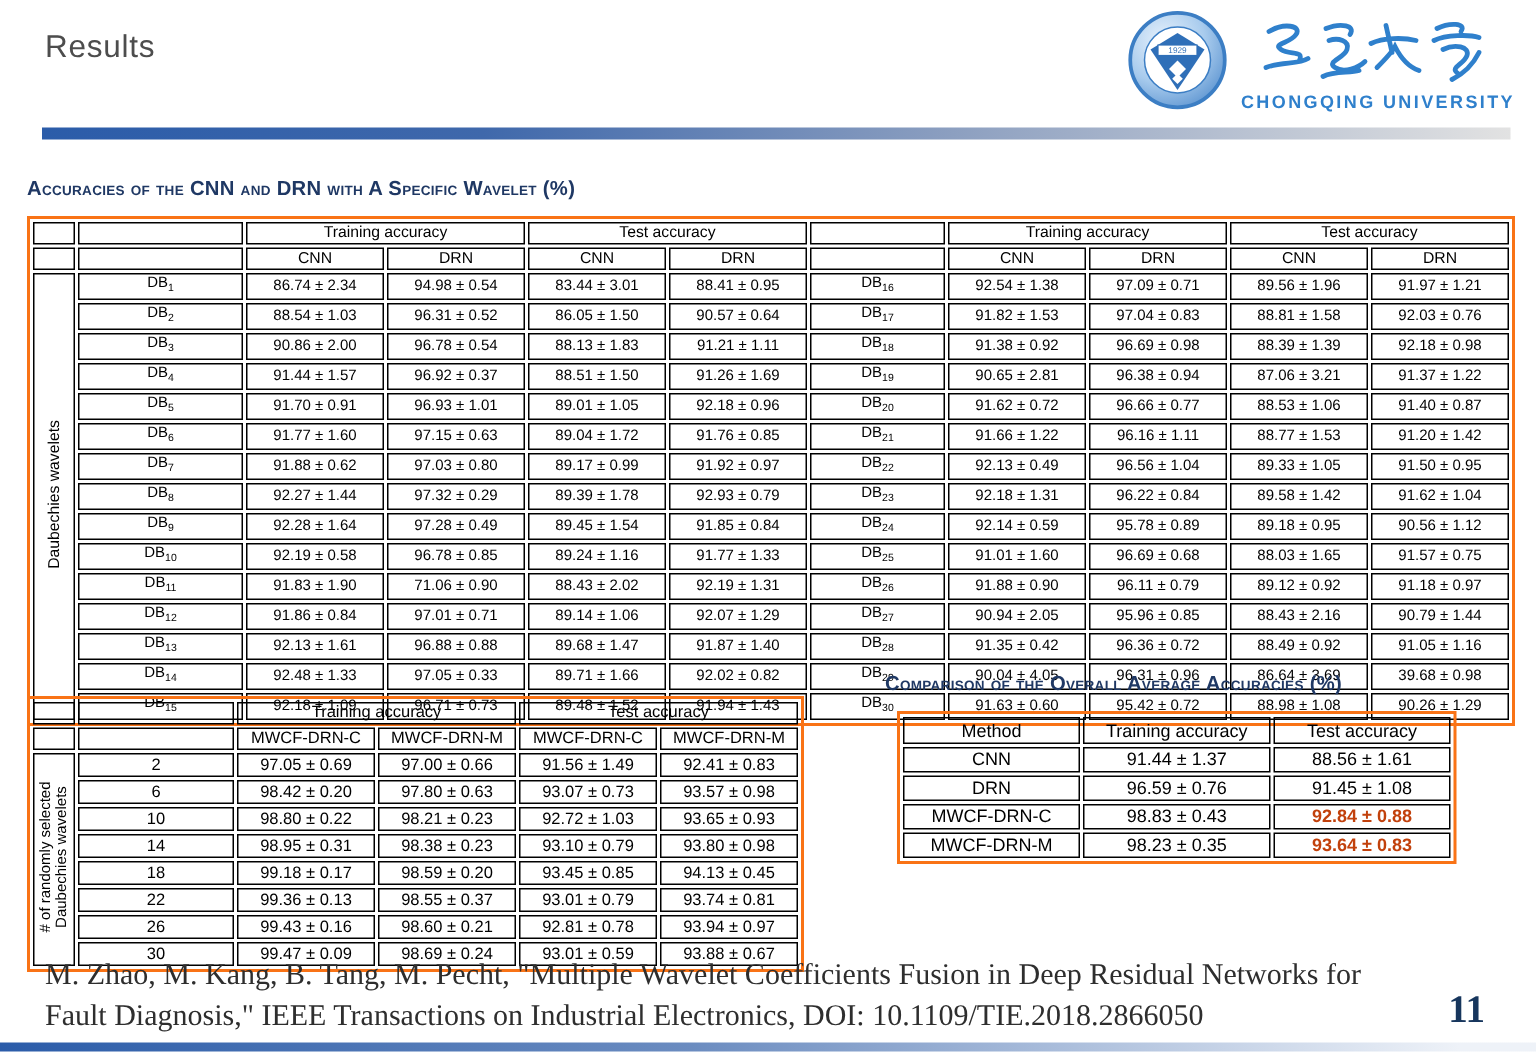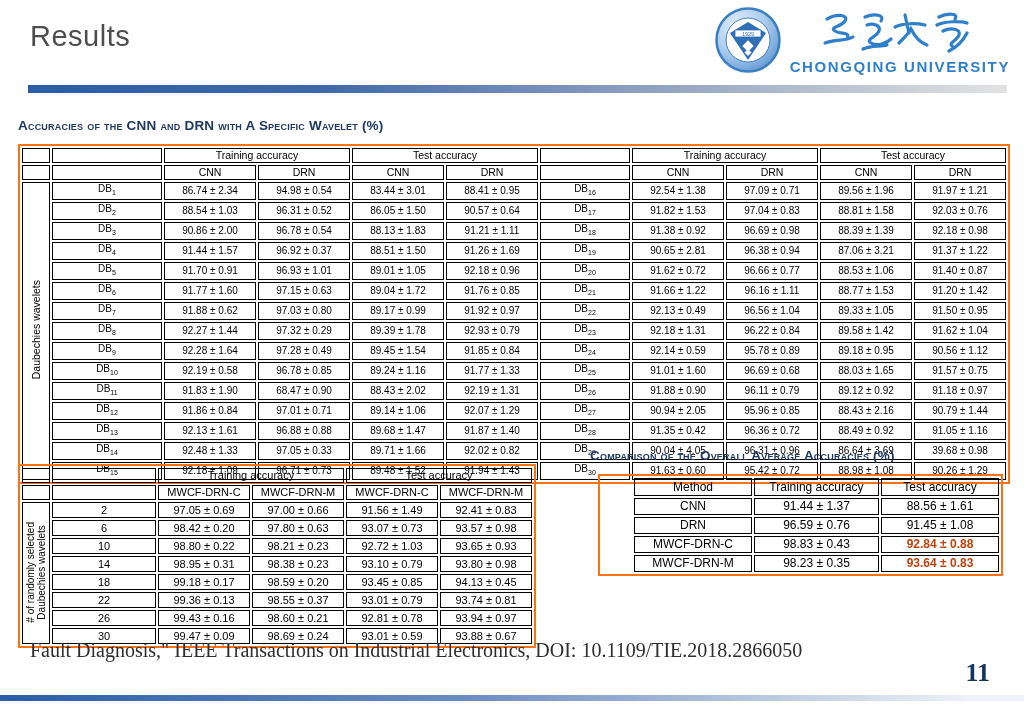--- a/index.html
+++ b/index.html
@@ -1,29 +1,29 @@
 <!DOCTYPE html>
 <html><head>
 <meta charset="utf-8">
 <style>
   html,body{margin:0;padding:0;}
   body{
     width:1024px;height:709px;position:relative;overflow:hidden;
     background:#ffffff;font-family:"Liberation Sans",sans-serif;color:#000;
   }
   
-  .results-title{position:absolute;left:30px;top:20px;font-size:29px;color:#4d4d4d;letter-spacing:.5px;}
+  .results-title{position:absolute;left:30px;top:20px;font-size:21px;color:#4d4d4d;letter-spacing:.5px;}
   .title-bar{position:absolute;left:28px;top:85px;width:979px;height:8px;
     background:linear-gradient(to right,#2b5ca9 0%,#3f68ab 30%,#8c9fc0 62%,#e2e2e2 100%);}
   .footer-bar{position:absolute;left:0;bottom:8px;width:1024px;height:6px;
     background:linear-gradient(to right,#2b5ca9 0%,#6b8cc0 45%,#eef2f8 95%);}
   
   .logo{position:absolute;top:6px;right:14px;display:flex;align-items:center;gap:8px;}
   .logo-right{display:flex;flex-direction:column;align-items:center;}
-  .logo-en{color:#2f80cc;font-weight:bold;font-size:15px;letter-spacing:1.6px;margin-top:1px;}
+  .logo-en{color:#2f80cc;font-weight:bold;font-size:12px;letter-spacing:1.6px;margin-top:1px;}
   
   .tbl-title{position:absolute;text-align:left;font-weight:bold;color:#1f3864;
     font-size:13.5px;font-variant:small-caps;letter-spacing:.2px;}
   .t1-title{left:18px;top:118px;width:988px;}
   .t2-title{left:18px;top:420px;width:520px;line-height:19px;}
   .t3-title{left:590px;top:448px;width:386px;}
   
   table{border-collapse:separate;border-spacing:2px;border:2px solid #f97316;table-layout:fixed;}
   th,td{border:1px solid #000;text-align:center;vertical-align:middle;font-weight:normal;padding:0;overflow:hidden;white-space:nowrap;}
   th.blank,td.blank{padding:0;}
@@ -34,21 +34,21 @@
   .table1{position:absolute;left:18px;top:144px;}
   .table1 th,.table1 td{font-size:10px;height:12px;line-height:12px;}
   .table1 thead th{height:13px;line-height:13px;font-size:10.5px;}
   .table1 .vcell{font-size:10.5px;}
   
   .table2{position:absolute;left:18px;top:464px;}
   .table2 th,.table2 td{font-size:11px;height:14px;line-height:14px;}
   .table2 thead th{height:13px;line-height:13px;font-size:11px;}
   .table2 .vcell{font-size:10px;line-height:11px;}
   
-  .table3{position:absolute;left:598px;top:474px;padding-left:32px;}
+  .table3{position:absolute;left:598px;top:474px;}
   .table3 th,.table3 td{font-size:12px;height:15px;line-height:15px;}
   .table3 thead th{height:16px;line-height:16px;}
   .red{color:#c2410c;font-weight:bold;}
   
   .citation{position:absolute;left:30px;top:637px;width:920px;
     font-family:"Liberation Serif",serif;font-size:20px;line-height:27px;color:#2e2e2e;}
   .page-number{position:absolute;right:34px;top:658px;font-family:"Liberation Serif",serif;
     font-size:26px;font-weight:bold;color:#17365d;}
 </style>
 </head>
@@ -260,21 +260,21 @@
         <th><span>DB</span><sub>25</sub></th>
         <td>91.01 ± 1.60</td>
         <td>96.69 ± 0.68</td>
         <td>88.03 ± 1.65</td>
         <td>91.57 ± 0.75</td>
       </tr>
         <tr>
 
         <th><span>DB</span><sub>11</sub></th>
         <td>91.83 ± 1.90</td>
-        <td>68.47 ± 0.90</td>
+        <td>71.06 ± 0.90</td>
         <td>88.43 ± 2.02</td>
         <td>92.19 ± 1.31</td>
         <th><span>DB</span><sub>26</sub></th>
         <td>91.88 ± 0.90</td>
         <td>96.11 ± 0.79</td>
         <td>89.12 ± 0.92</td>
         <td>91.18 ± 0.97</td>
       </tr>
         <tr>
 
@@ -464,18 +464,19 @@
       </tr>
         <tr>
         <th>MWCF-DRN-M</th>
         <td>98.23 ± 0.35</td>
         <td class="red">93.64 ± 0.83</td>
       </tr>
       </tbody>
   </table>
 
   <div class="citation">
+    <div>M. Zhao, M. Kang, B. Tang, M. Pecht, "Multiple Wavelet Coefficients Fusion in Deep Residual Networks for</div>
     <div>Fault Diagnosis," IEEE Transactions on Industrial Electronics, DOI: 10.1109/TIE.2018.2866050</div>
   </div>
   <div class="page-number">11</div>
   <div class="footer-bar"></div>
 
 </div>
 
 </body></html>

